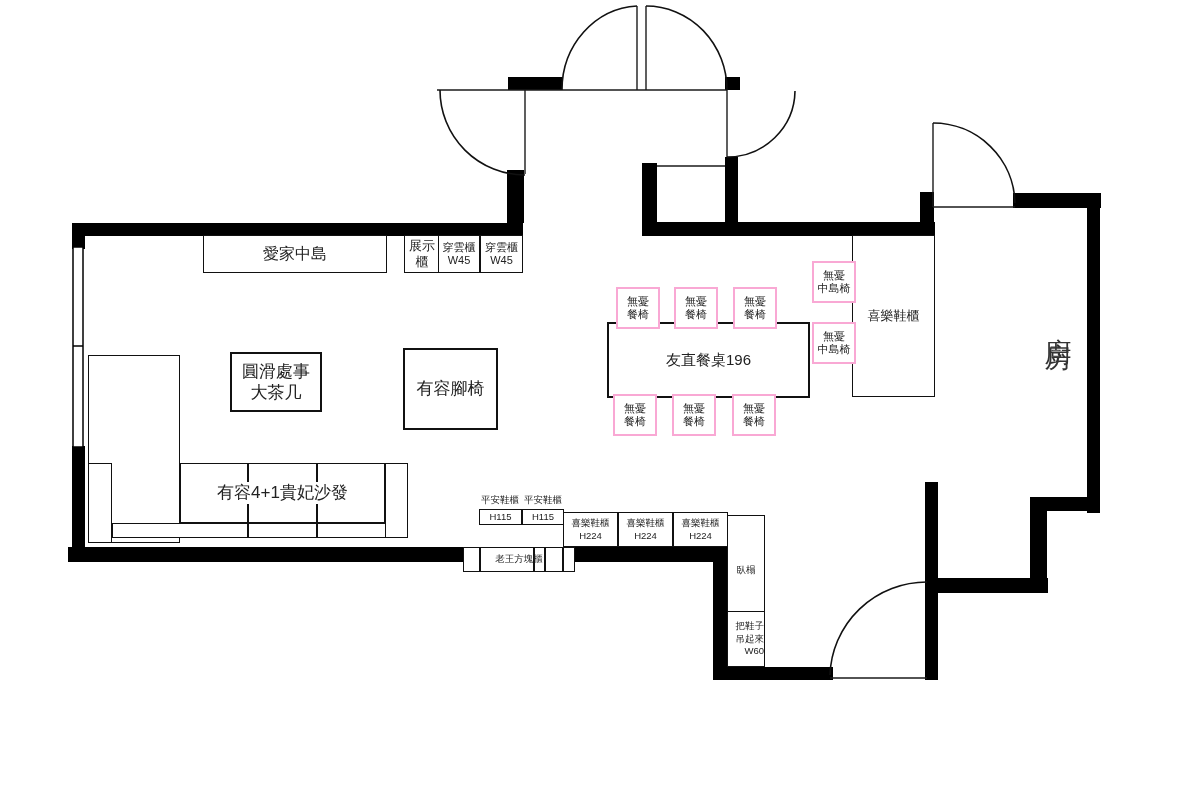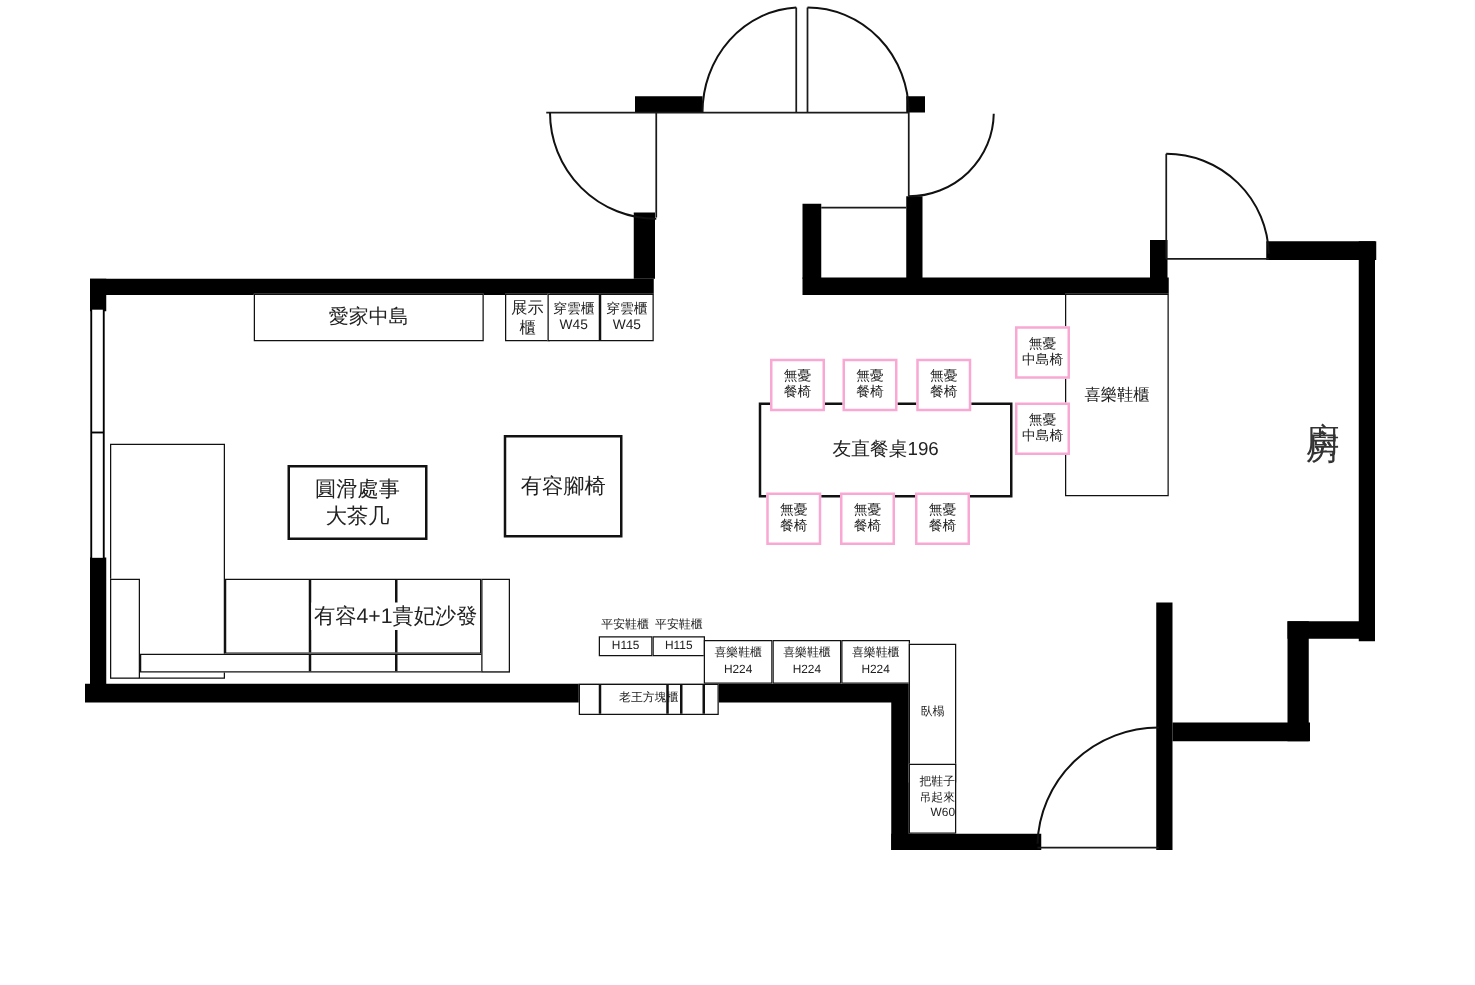--- a/index.html
+++ b/index.html
@@ -85,31 +85,31 @@
   </div>
   <div class="box f11" style="left:438px;top:235px;width:42px;height:38px;">
     <span>穿雲櫃</span>
     <span>W45</span>
   </div>
   <div class="box f11" style="left:480px;top:235px;width:43px;height:38px;">
     <span>穿雲櫃</span>
     <span>W45</span>
   </div>
 
-  <div class="box f17" style="left:230px;top:372px;width:112px;height:60px;border-width:2px;">
+  <div class="box f17" style="left:230px;top:352px;width:92px;height:60px;border-width:2px;">
     <span>圓滑處事</span>
     <span>大茶几</span>
   </div>
   <div class="box f17" style="left:403px;top:348px;width:95px;height:82px;border-width:2px;text-align:center;">
     <span>有容腳椅</span>
   </div>
 
   <div class="box" style="left:88px;top:355px;width:92px;height:188px;"></div>
   <div class="box" style="left:88px;top:463px;width:24px;height:80px;"></div>
-  <div class="box f17" style="left:180px;top:463px;width:205px;height:60px;align-items:flex-end;">
+  <div class="box f17" style="left:180px;top:463px;width:205px;height:60px;">
     <div class="divider" style="left:66px;"></div>
     <div class="divider" style="left:135px;"></div>
     <span style="position:relative;z-index:1;background:#fff;padding:0 2px;">有容4+1貴妃沙發</span>
   </div>
   <div class="box" style="left:112px;top:523px;width:296px;height:15px;">
     <div class="divider" style="left:134px;"></div>
     <div class="divider" style="left:203px;"></div>
   </div>
   <div class="box" style="left:385px;top:463px;width:23px;height:75px;"></div>
 

